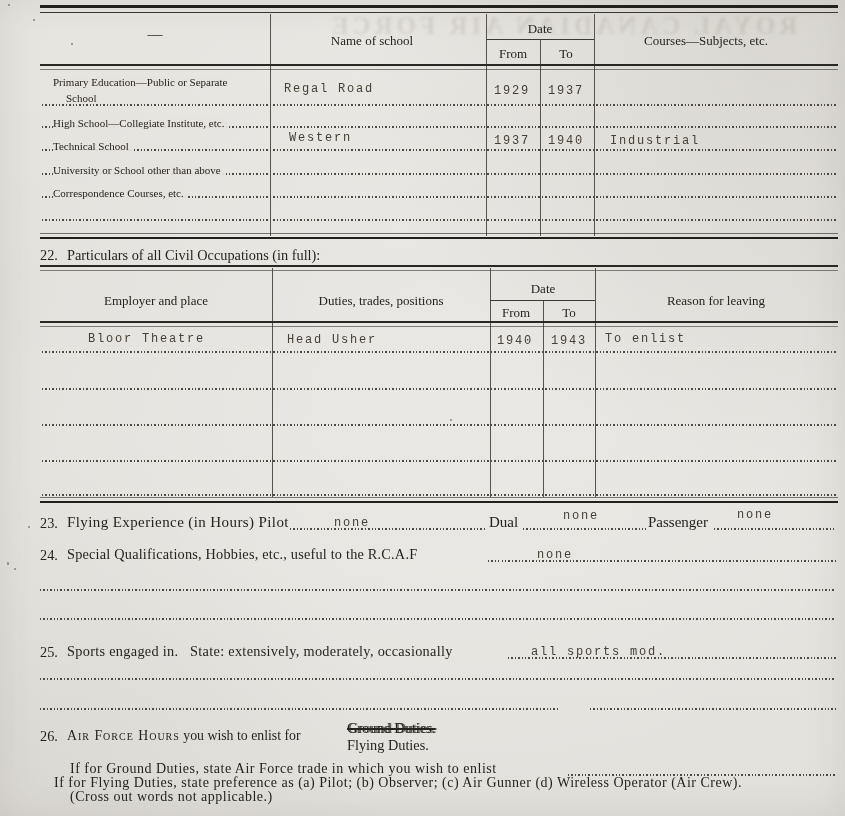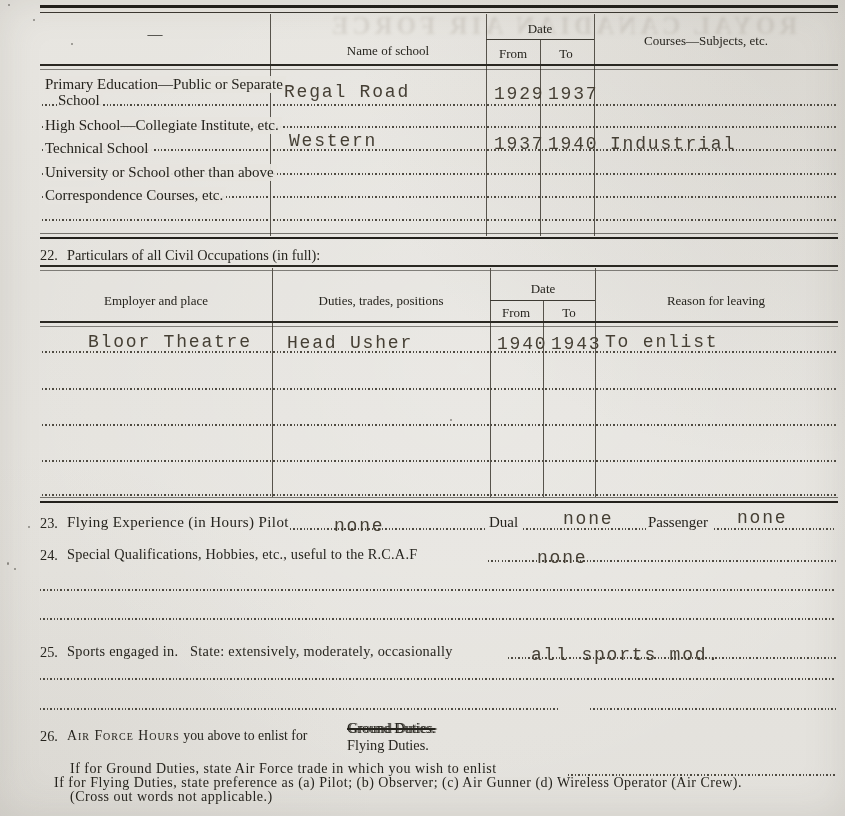--- a/index.html
+++ b/index.html
@@ -8,23 +8,23 @@
     background:
       radial-gradient(ellipse at 92% 6%, rgba(150,144,132,.16), rgba(0,0,0,0) 38%),
       radial-gradient(ellipse at 4% 96%, rgba(150,144,132,.10), rgba(0,0,0,0) 30%),
       radial-gradient(ellipse at 55% 45%, rgba(255,255,255,.20), rgba(0,0,0,0) 70%),
       linear-gradient(180deg,#e8e6e1 0%,#e4e2dd 35%,#e6e4df 70%,#e3e1dc 100%);
     font-family:"Liberation Serif","DejaVu Serif",serif;color:#26241e;
     box-shadow:inset 0 0 40px rgba(120,115,104,.18);
   }
   .abs{position:absolute;}
   .serif{font-family:"Liberation Serif","DejaVu Serif",serif;color:#26241e;}
-  .type{font-family:"Liberation Mono","DejaVu Sans Mono",monospace;color:#453f34;letter-spacing:1.8px;font-size:18px;white-space:pre;}
+  .type{font-family:"Liberation Mono","DejaVu Sans Mono",monospace;color:#453f34;letter-spacing:1.8px;font-size:12px;white-space:pre;}
   .hdr{font-size:13px;white-space:nowrap;transform:translateX(-50%);}
-  .rowlab{font-size:15px;white-space:nowrap;background:rgba(230,228,223,.93);padding-right:3px;}
+  .rowlab{font-size:11px;white-space:nowrap;background:rgba(230,228,223,.93);padding-right:3px;margin-left:8px;}
   .qnum{font-size:14.3px;}
   .qlab{white-space:pre;}
   .note{font-size:14px;letter-spacing:.5px;white-space:nowrap;}
   .dots{position:absolute;height:2px;background-image:repeating-linear-gradient(90deg,#4e4a41 0 1.3px,rgba(0,0,0,0) 1.3px 3.4px);}
   .ruleA{position:absolute;border-top:3px solid #23211c;border-bottom:1px solid #3a3731;height:4px;}
   .ruleB{position:absolute;border-top:2px solid #2a2822;border-bottom:1px solid rgba(42,40,34,.55);height:3px;}
   .ruleC{position:absolute;border-top:1px solid rgba(42,40,34,.6);border-bottom:2px solid #23211c;height:3px;}
   .thin{position:absolute;height:1px;background:#3d3a33;}
   .vline{position:absolute;width:1px;background:#57534b;}
   .struck{text-decoration:line-through;text-decoration-thickness:1.6px;text-shadow:1.4px 0 0 rgba(40,37,30,.7);}
@@ -46,21 +46,21 @@
   <div>
     <div class="ruleA" style="left:40px;top:5px;width:798px;"></div>
 
     <div class="vline" style="left:270px;top:14px;height:222px;"></div>
     <div class="vline" style="left:486px;top:14px;height:222px;"></div>
     <div class="vline" style="left:540px;top:39px;height:197px;"></div>
     <div class="vline" style="left:594px;top:14px;height:222px;"></div>
     <div class="thin" style="left:486px;top:39px;width:108px;"></div>
 
     <div class="abs serif hdr" style="left:155px;top:26px;font-size:15px;">—</div>
-    <div class="abs serif hdr" style="left:388px;top:33px;margin-top:10px;">Name of school</div>
+    <div class="abs serif hdr" style="left:372px;top:33px;">Name of school</div>
     <div class="abs serif hdr" style="left:540px;top:21px;">Date</div>
     <div class="abs serif hdr" style="left:513px;top:46px;">From</div>
     <div class="abs serif hdr" style="left:566px;top:46px;">To</div>
     <div class="abs serif hdr" style="left:706px;top:33px;text-align:right;">Courses—Subjects, etc.</div>
 
     <div class="ruleB" style="left:40px;top:64px;width:798px;"></div>
 
     <div class="dots" style="left:42px;top:104px;width:794px;"></div>
     <div class="dots" style="left:42px;top:126px;width:794px;"></div>
     <div class="dots" style="left:42px;top:149px;width:794px;"></div>
@@ -151,21 +151,21 @@
     <div class="dots" style="left:508px;top:657px;width:328px;"></div>
     <div class="abs type" style="left:531px;top:645px;">all sports mod.</div>
   </div>
 
   <div class="dots" style="left:40px;top:678px;width:796px;"></div>
   <div class="dots" style="left:40px;top:708px;width:518px;"></div>
   <div class="dots" style="left:590px;top:708px;width:246px;"></div>
 
   <div>
     <div class="abs serif qnum" style="left:40px;top:728px;">26.</div>
-    <div class="abs serif" style="left:67px;top:728px;font-size:13.8px;white-space:pre;"><span class="smcaps">Air Force Hours</span><span> you above to enlist for</span></div>
+    <div class="abs serif" style="left:67px;top:728px;font-size:13.8px;white-space:pre;"><span class="smcaps">Air Force Hours</span><span> you wish to enlist for</span></div>
     <div class="abs serif struck" style="left:347px;top:720px;font-size:14.3px;">Ground Duties.</div>
     <div class="abs serif" style="left:347px;top:737px;font-size:14.3px;">Flying Duties.</div>
 
     <div class="abs serif note" style="left:70px;top:761px;">If for Ground Duties, state Air Force trade in which you wish to enlist</div>
     <div class="dots" style="left:568px;top:774px;width:268px;"></div>
     <div class="abs serif note" style="left:54px;top:775px;">If for Flying Duties, state preference as (a)  Pilot;  (b) Observer; (c) Air Gunner (d) Wireless Operator (Air Crew).</div>
     <div class="abs serif note" style="left:70px;top:789px;">(Cross out words not applicable.)</div>
   </div>
 
   <div class="speck" style="left:8px;top:4px;width:2px;height:2px;"></div>

